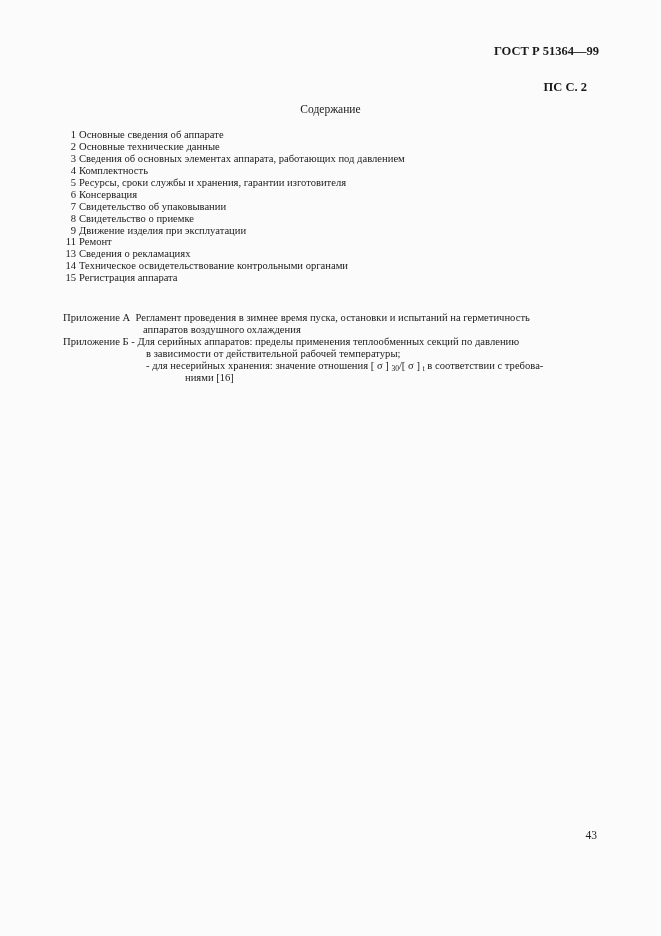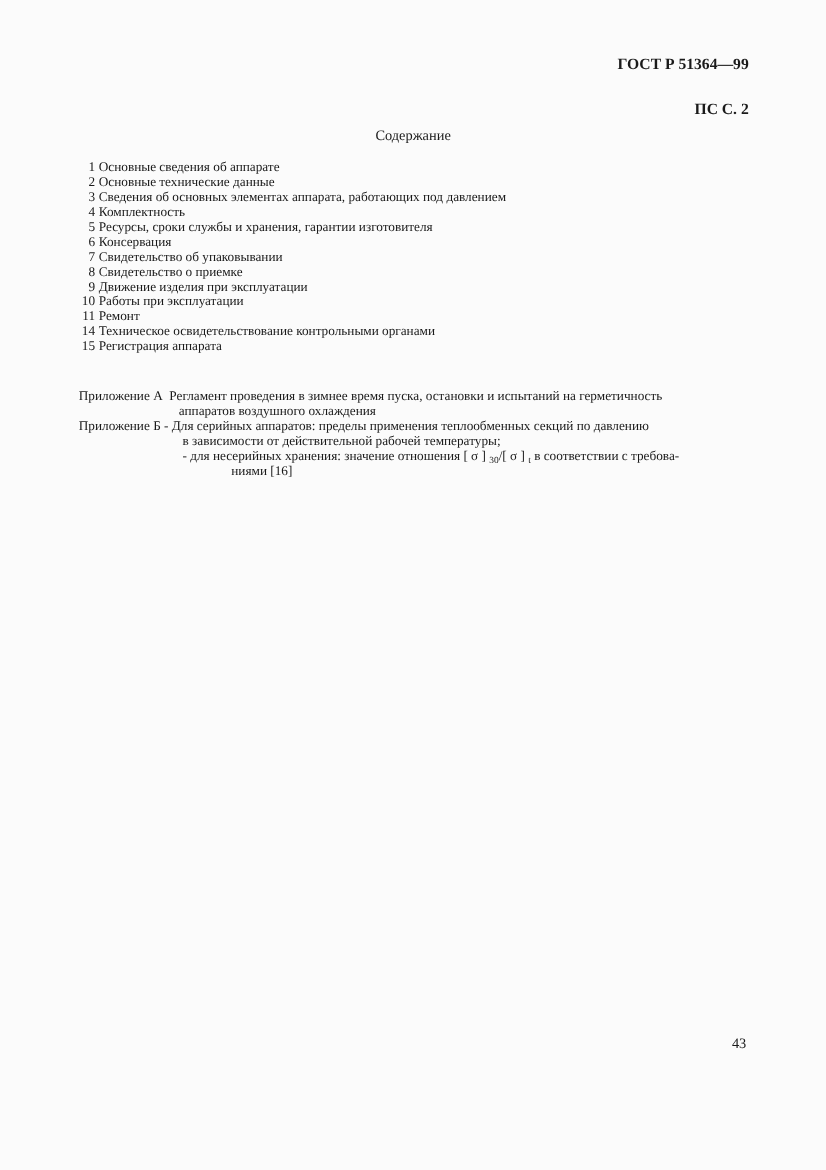--- a/index.html
+++ b/index.html
@@ -7,21 +7,21 @@
       width: 661px; height: 936px;
       background: #fbfbfb;
       position: relative;
       overflow: hidden;
       font-family: "Liberation Serif", "DejaVu Serif", serif;
       color: #1a1a1a;
     }
     .abs { position: absolute; white-space: nowrap; }
     .hdr { font-weight: bold; font-size: 12.5px; }
     .doc-code { right: 62px; top: 44px; }
-    .doc-page-label { right: 62px; top: 80px; padding-left: 24px; }
+    .doc-page-label { right: 74px; top: 80px; padding-left: 24px; }
     .toc-title { left: 0; width: 661px; text-align: center; top: 103px; font-size: 11.5px; }
     .toc { position: absolute; left: 62px; top: 129px; font-size: 10.6px; line-height: 11.95px; }
     .toc-row { display: flex; white-space: nowrap; height: 11.95px; }
     .toc-num { width: 14px; text-align: right; padding-right: 3px; }
     .app { position: absolute; left: 63px; font-size: 10.6px; line-height: 11.95px; white-space: nowrap; }
     .app-a { top: 312px; }
     .app-b { top: 336px; }
     .app-cont { position: absolute; font-size: 10.6px; white-space: nowrap; line-height: 11.95px; }
     .sub { font-size: 7.5px; vertical-align: -2px; }
     .page-number { right: 64px; top: 829px; font-size: 11.5px; margin-left: 19px; }
@@ -65,26 +65,26 @@
     </div>
   <div class="toc-row">
       <span class="toc-num">8</span>
       <span>Свидетельство о приемке</span>
     </div>
   <div class="toc-row">
       <span class="toc-num">9</span>
       <span>Движение изделия при эксплуатации</span>
     </div>
   <div class="toc-row">
-      <span class="toc-num">10</span>
-      <span>Работы при эксплуатации</span>
+      <span class="toc-num">11</span>
+      <span>Ремонт</span>
     </div>
   <div class="toc-row">
-      <span class="toc-num">11</span>
-      <span>Ремонт</span>
+      <span class="toc-num">13</span>
+      <span>Сведения о рекламациях</span>
     </div>
   <div class="toc-row">
       <span class="toc-num">14</span>
       <span>Техническое освидетельствование контрольными органами</span>
     </div>
   <div class="toc-row">
       <span class="toc-num">15</span>
       <span>Регистрация аппарата</span>
     </div>
 </div>

